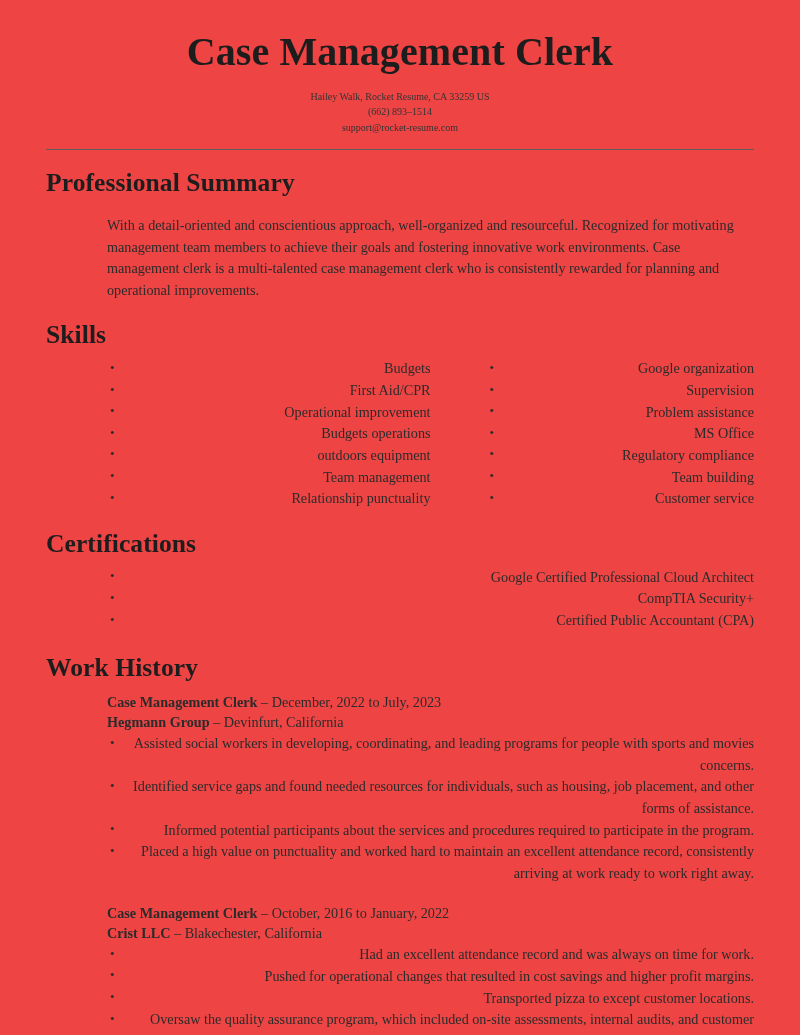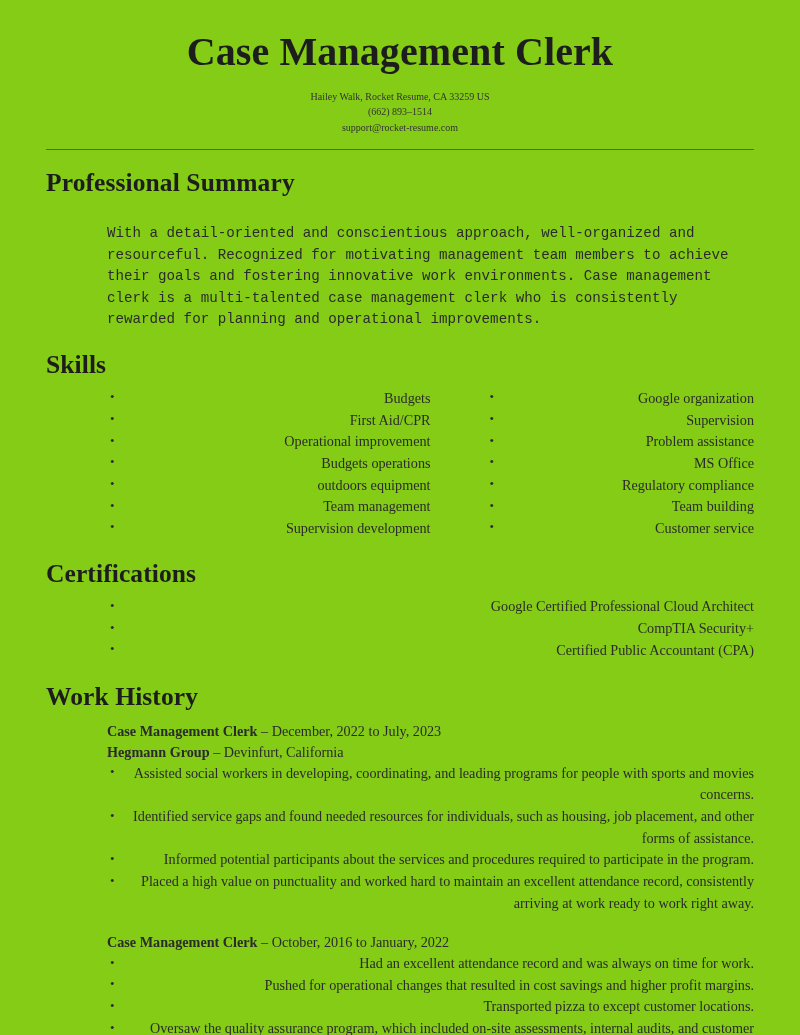--- a/index.html
+++ b/index.html
@@ -15,21 +15,21 @@
     overflow: hidden;
     font-family: "Liberation Serif", "DejaVu Serif", serif;
     color: #2b2b2b;
     -webkit-font-smoothing: antialiased;
   }
   .page {
     position: relative;
     width: 800px;
     height: 1035px;
     padding: 0;
-    background: #84cc16;
+    background: #ef4444;
   }
 
   
   .doc-header {
     padding-top: 30px;
     text-align: center;
   }
   .doc-title {
     font-size: 40px;
     font-weight: 700;
@@ -70,21 +70,21 @@
     font-size: 14.2px;
     line-height: 1.52;
     margin: 0;
     color: #2b2b2b;
     max-width: 645px;
     text-align: left;
   }
 
   
   .sec-summary { margin-top: 17px; }
-  .sec-summary .section-body { margin-top: 24px; font-family: Liberation Mono, monospace; }
+  .sec-summary .section-body { margin-top: 16px; }
   .sec-skills { margin-top: 18px; }
   .sec-certs { margin-top: 18px; }
   .sec-work { margin-top: 20px; }
 
   
   ul.bullets {
     list-style: none;
     margin: 0;
     padding: 0;
     text-align: right;
@@ -166,21 +166,21 @@
     <h2 class="section-title">Skills</h2>
     <div class="skills-grid">
       <div class="skills-col left">
         <ul class="bullets" id="skills-left">
             <li>Budgets</li>
             <li>First Aid/CPR</li>
             <li>Operational improvement</li>
             <li>Budgets operations</li>
             <li>outdoors equipment</li>
             <li>Team management</li>
-            <li>Supervision development</li>
+            <li>Relationship punctuality</li>
           </ul>
       </div>
       <div class="skills-col right">
         <ul class="bullets" id="skills-right">
             <li>Google organization</li>
             <li>Supervision</li>
             <li>Problem assistance</li>
             <li>MS Office</li>
             <li>Regulatory compliance</li>
             <li>Team building</li>
@@ -209,20 +209,21 @@
           <div class="job-line"><span class="strong">Hegmann Group</span><span> – Devinfurt, California</span></div>
           <ul class="bullets job-bullets">
             <li>Assisted social workers in developing, coordinating, and leading programs for people with sports and movies concerns.</li>
             <li>Identified service gaps and found needed resources for individuals, such as housing, job placement, and other forms of assistance.</li>
             <li>Informed potential participants about the services and procedures required to participate in the program.</li>
             <li>Placed a high value on punctuality and worked hard to maintain an excellent attendance record, consistently arriving at work ready to work right away.</li>
           </ul>
         </div>
         <div class="job">
           <div class="job-line"><span class="strong">Case Management Clerk</span><span> – October, 2016 to January, 2022</span></div>
+          <div class="job-line"><span class="strong">Crist LLC</span><span> – Blakechester, California</span></div>
           <ul class="bullets job-bullets">
             <li>Had an excellent attendance record and was always on time for work.</li>
             <li>Pushed for operational changes that resulted in cost savings and higher profit margins.</li>
             <li>Transported pizza to except customer locations.</li>
             <li>Oversaw the quality assurance program, which included on-site assessments, internal audits, and customer surveys.</li>
           </ul>
         </div>
       </div>
   </div>
 

